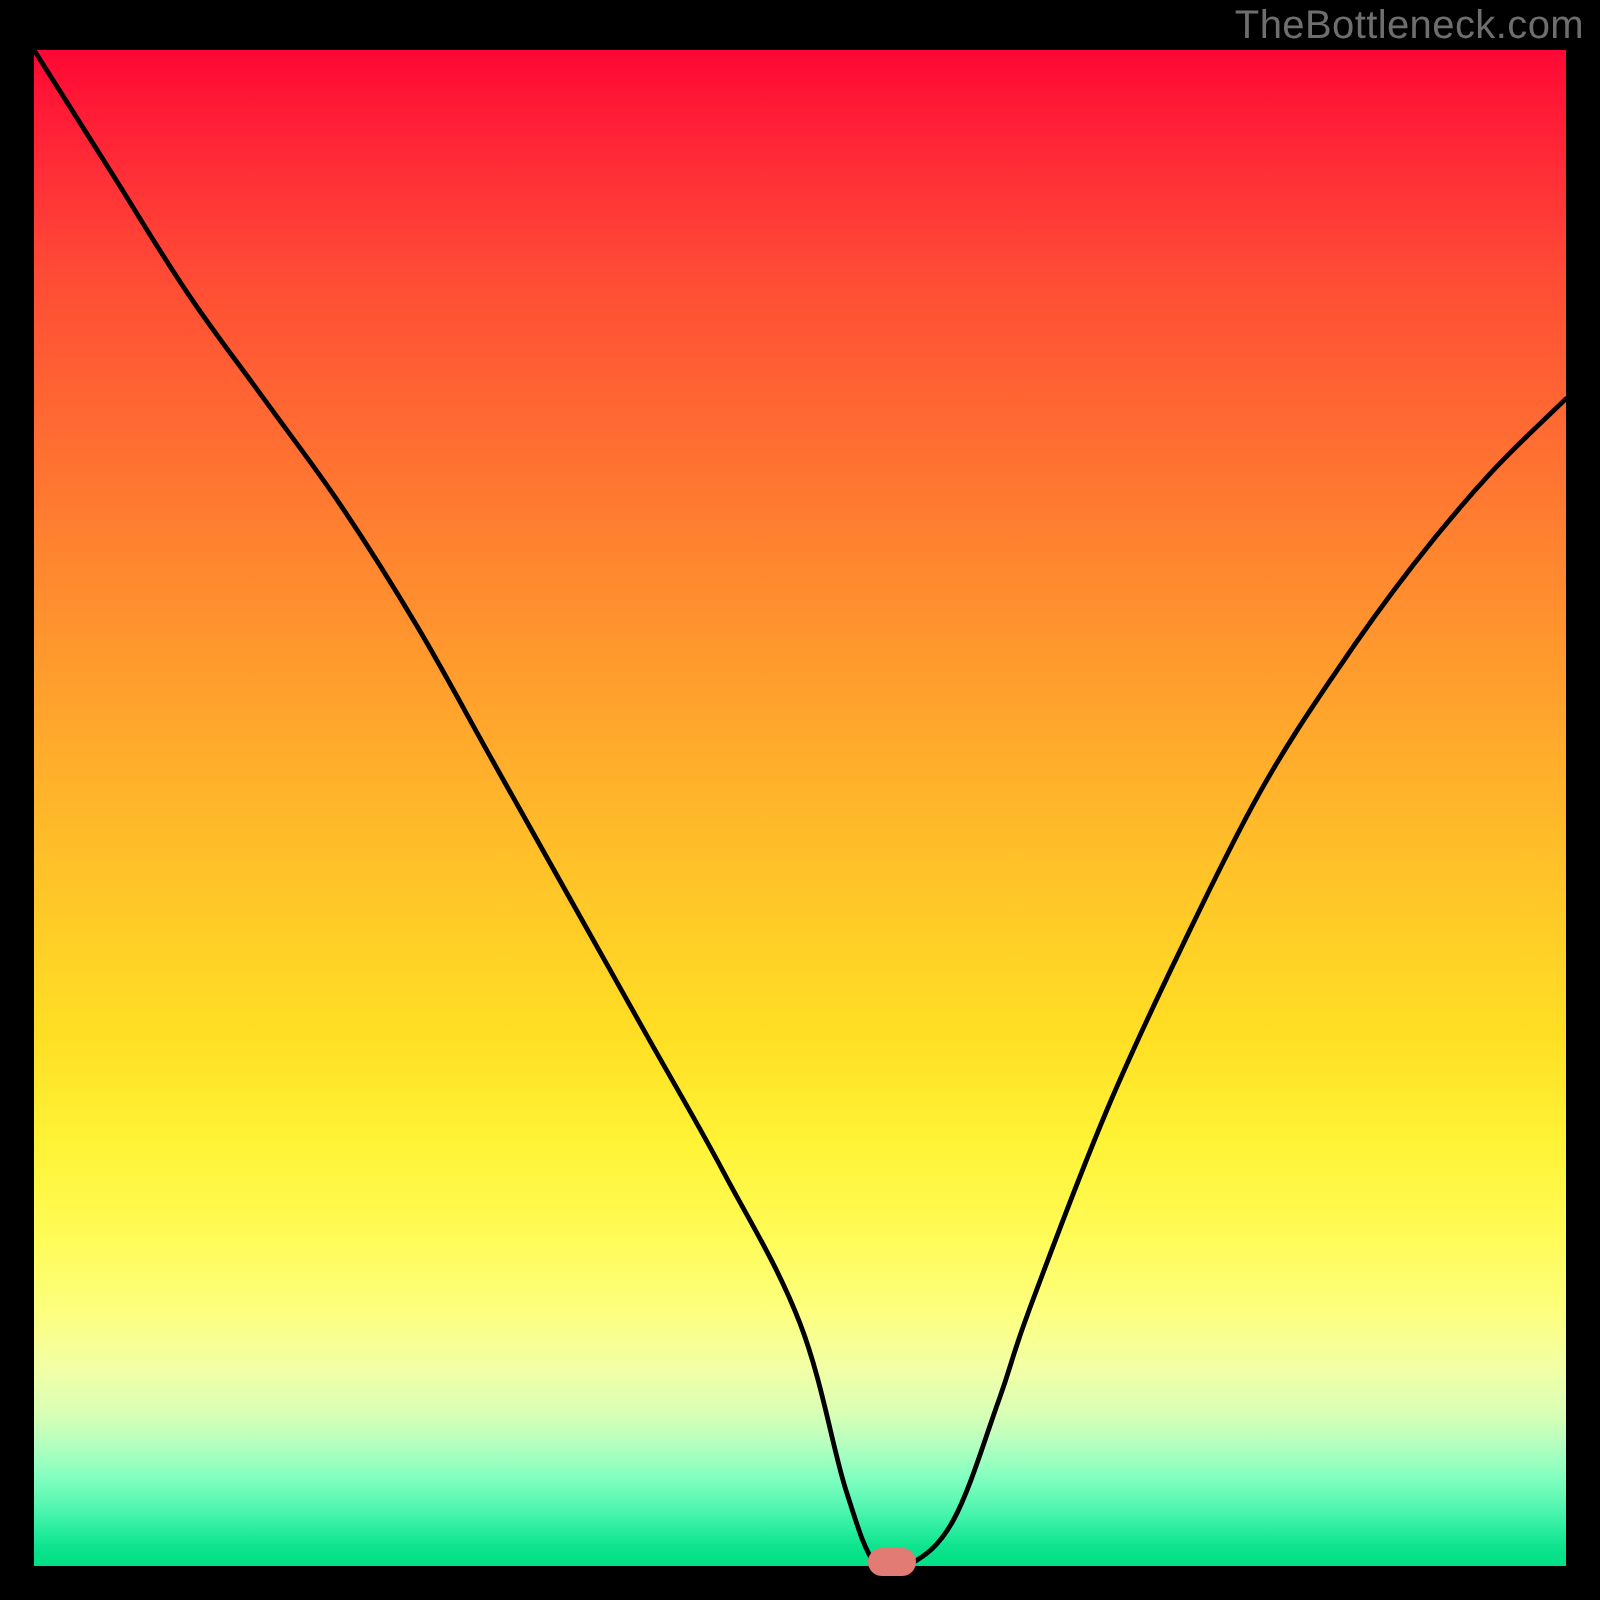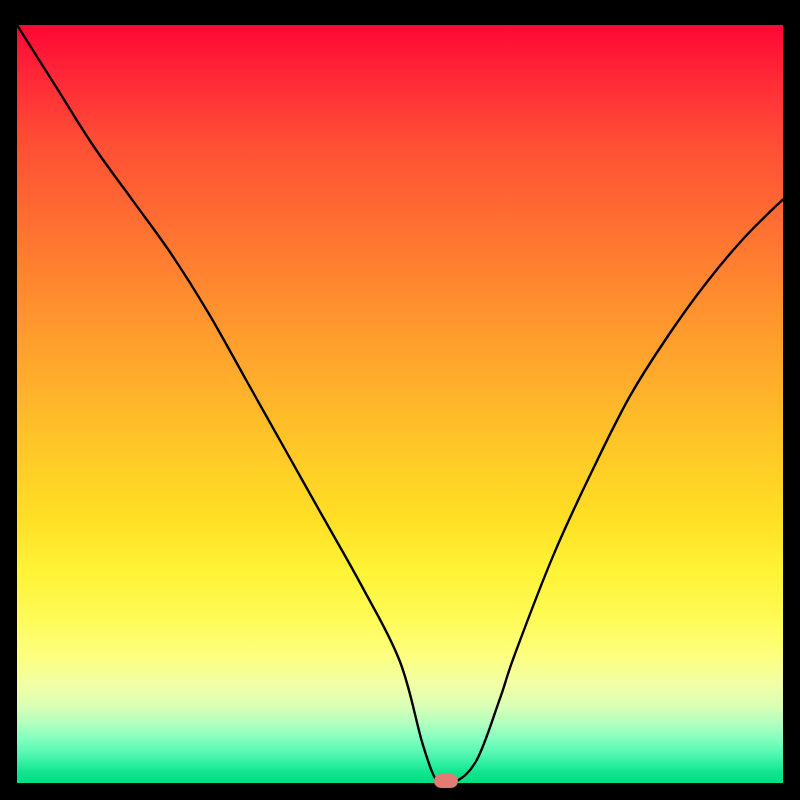--- a/index.html
+++ b/index.html
@@ -79,20 +79,21 @@
     background: #e27b74;
     z-index: 3;
     transform: translate(-50%, -50%);
   }
 </style>
 </head>
 <body>
 
 <div class="frame">
 
+  <div class="watermark">TheBottleneck.com</div>
 
   <div class="plot">
     <div class="gradient"></div>
 
     <svg class="curve" viewBox="0 0 766 758" preserveAspectRatio="none">
       <path id="curve-path" fill="none" stroke-width="2.4" stroke-linejoin="round" stroke-linecap="round" stroke="#000000" d="M 0.00 0.00 C 6.89 10.92, 24.51 38.81, 38.30 60.64 C 52.09 82.47, 62.81 100.81, 76.60 121.28 C 90.39 141.75, 101.11 155.24, 114.90 174.34 C 128.69 193.44, 139.41 206.93, 153.20 227.40 C 166.99 247.87, 177.71 264.85, 191.50 288.04 C 205.29 311.23, 216.01 331.70, 229.80 356.26 C 243.59 380.82, 254.31 399.92, 268.10 424.48 C 281.89 449.04, 292.61 468.14, 306.40 492.70 C 320.19 517.26, 330.91 535.00, 344.70 560.92 C 358.49 586.84, 371.97 608.07, 383.00 636.72 C 394.03 665.37, 399.09 698.27, 405.98 720.10 C 412.87 741.93, 415.78 751.18, 421.30 758.00 C 426.82 764.82, 429.73 762.09, 436.62 758.00 C 443.51 753.91, 451.33 750.27, 459.60 735.26 C 467.87 720.25, 475.69 693.72, 482.58 674.62 C 489.47 655.52, 488.25 655.06, 497.90 629.14 C 507.55 603.22, 522.41 563.35, 536.20 530.60 C 549.99 497.85, 560.71 475.87, 574.50 447.22 C 588.29 418.57, 599.01 395.98, 612.80 371.42 C 626.59 346.86, 637.31 331.25, 651.10 310.78 C 664.89 290.31, 675.61 275.46, 689.40 257.72 C 703.19 239.98, 713.91 227.25, 727.70 212.24 C 741.49 197.23, 759.11 181.16, 766.00 174.34"></path>
     </svg>
 
     <div class="marker" id="opt-marker" style="background: rgb(226, 123, 116); left: 428.96px; top: 756px;"></div>
   </div>

